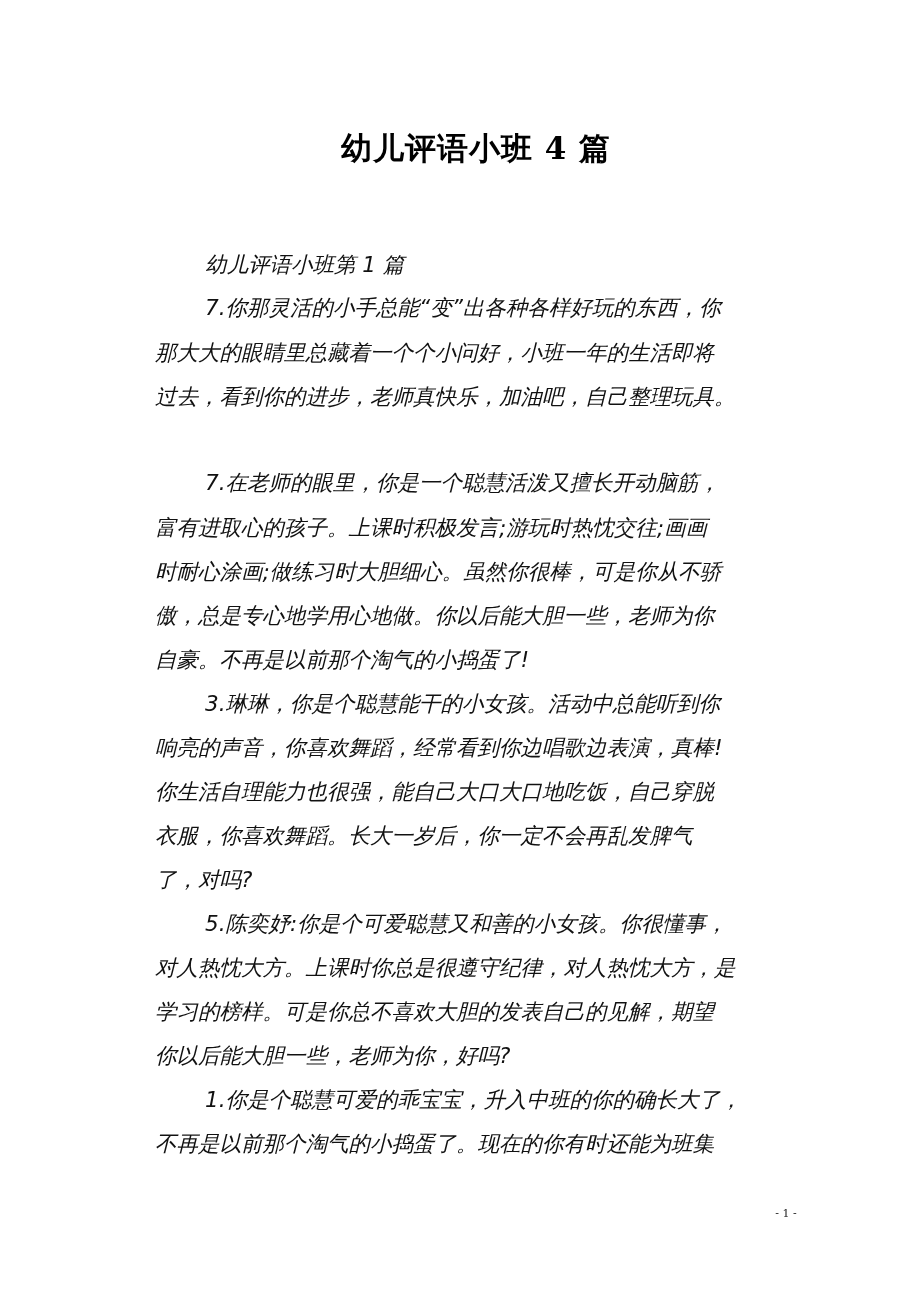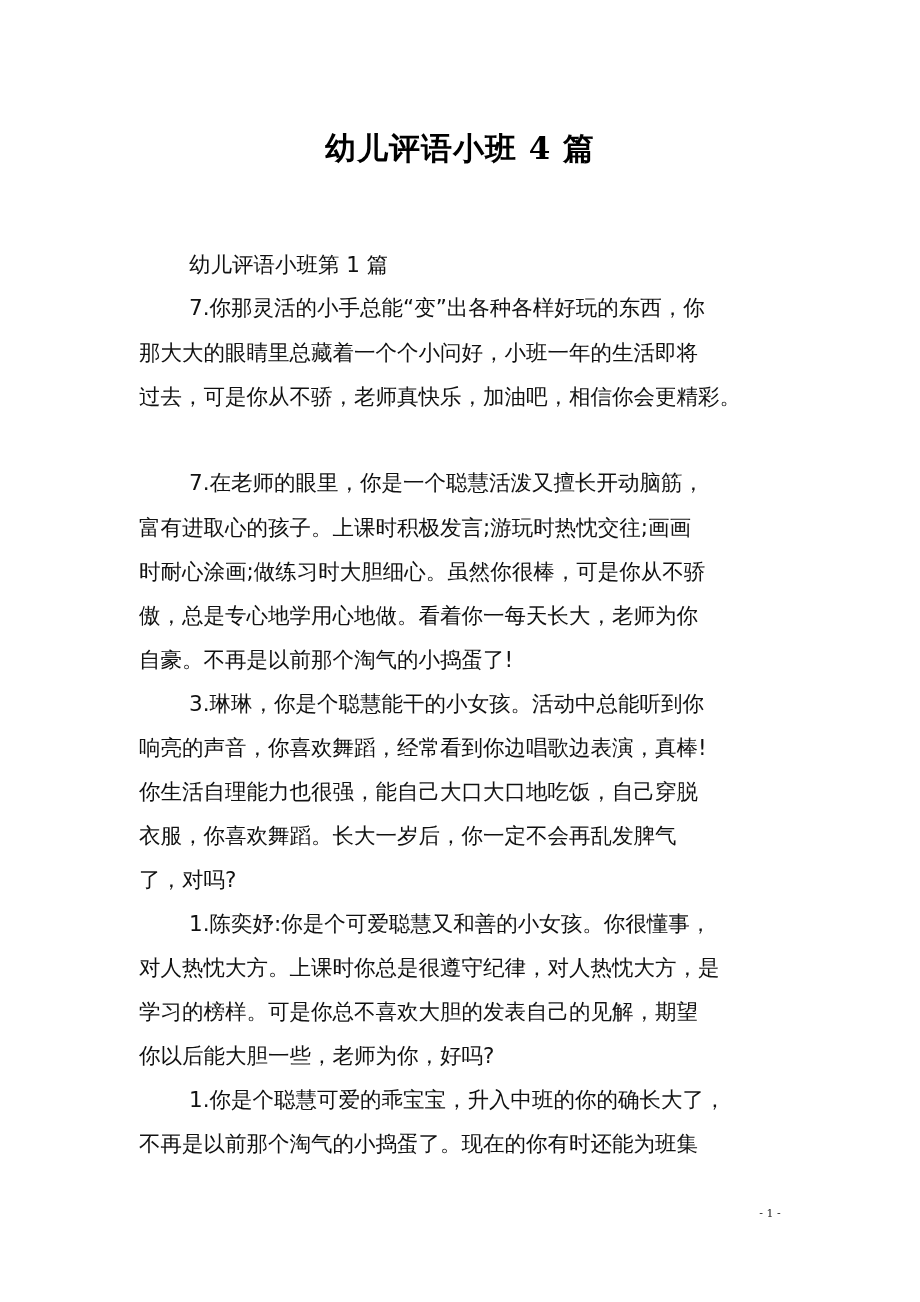--- a/index.html
+++ b/index.html
@@ -10,21 +10,21 @@
     body {
       width: 920px;
       height: 1302px;
       position: relative;
       overflow: hidden;
       font-family: "DejaVu Sans", "Liberation Sans", sans-serif;
       color: #111111;
     }
     .page {
       position: absolute;
-      left: 0; top: 0;
+      left: 16px; top: 0;
       width: 788px;
       height: 1302px;
       background: #ffffff;
     }
     .title {
       position: absolute;
       top: 126px;
       left: 0;
       width: 920px;
       text-align: center;
@@ -42,20 +42,21 @@
       width: 660px;
     }
     .line {
       position: absolute;
       left: 0;
       white-space: nowrap;
       font-size: 21.5px;
       line-height: 30px;
       height: 30px;
       color: #111111;
+      font-style: italic;
     }
     .line.indent { left: 50px; }
     .footer {
       position: absolute;
       top: 1207px;
       left: 740px;
       width: 60px;
       text-align: center;
       font-family: "DejaVu Serif", "Liberation Serif", serif;
       font-size: 11px;
@@ -67,41 +68,41 @@
 
 <div class="page">
   <div class="title">幼儿评语小班 4 篇</div>
 
   <div class="body-text">
     <div class="line indent" style="top:250px">幼儿评语小班第 1 篇</div>
 
     <div>
       <div class="line indent" style="top:293px">7.你那灵活的小手总能“变”出各种各样好玩的东西，你</div>
       <div class="line" style="top:338px">那大大的眼睛里总藏着一个个小问好，小班一年的生活即将</div>
-      <div class="line" style="top:382px">过去，可是你从不骄，老师真快乐，加油吧，相信你会更精彩。</div>
+      <div class="line" style="top:382px">过去，看到你的进步，老师真快乐，加油吧，自己整理玩具。</div>
     </div>
 
     <div>
       <div class="line indent" style="top:468px">7.在老师的眼里，你是一个聪慧活泼又擅长开动脑筋，</div>
       <div class="line" style="top:513px">富有进取心的孩子。上课时积极发言;游玩时热忱交往;画画</div>
       <div class="line" style="top:557px">时耐心涂画;做练习时大胆细心。虽然你很棒，可是你从不骄</div>
-      <div class="line" style="top:601px">傲，总是专心地学用心地做。看着你一每天长大，老师为你</div>
+      <div class="line" style="top:601px">傲，总是专心地学用心地做。你以后能大胆一些，老师为你</div>
       <div class="line" style="top:645px">自豪。不再是以前那个淘气的小捣蛋了!</div>
     </div>
 
     <div>
       <div class="line indent" style="top:689px">3.琳琳，你是个聪慧能干的小女孩。活动中总能听到你</div>
       <div class="line" style="top:733px">响亮的声音，你喜欢舞蹈，经常看到你边唱歌边表演，真棒!</div>
       <div class="line" style="top:777px">你生活自理能力也很强，能自己大口大口地吃饭，自己穿脱</div>
       <div class="line" style="top:821px">衣服，你喜欢舞蹈。长大一岁后，你一定不会再乱发脾气</div>
       <div class="line" style="top:865px">了，对吗?</div>
     </div>
 
     <div>
-      <div class="line indent" style="top:909px">1.陈奕妤:你是个可爱聪慧又和善的小女孩。你很懂事，</div>
+      <div class="line indent" style="top:909px">5.陈奕妤:你是个可爱聪慧又和善的小女孩。你很懂事，</div>
       <div class="line" style="top:953px">对人热忱大方。上课时你总是很遵守纪律，对人热忱大方，是</div>
       <div class="line" style="top:997px">学习的榜样。可是你总不喜欢大胆的发表自己的见解，期望</div>
       <div class="line" style="top:1041px">你以后能大胆一些，老师为你，好吗?</div>
     </div>
 
     <div>
       <div class="line indent" style="top:1085px">1.你是个聪慧可爱的乖宝宝，升入中班的你的确长大了，</div>
       <div class="line" style="top:1129px">不再是以前那个淘气的小捣蛋了。现在的你有时还能为班集</div>
     </div>
   </div>

